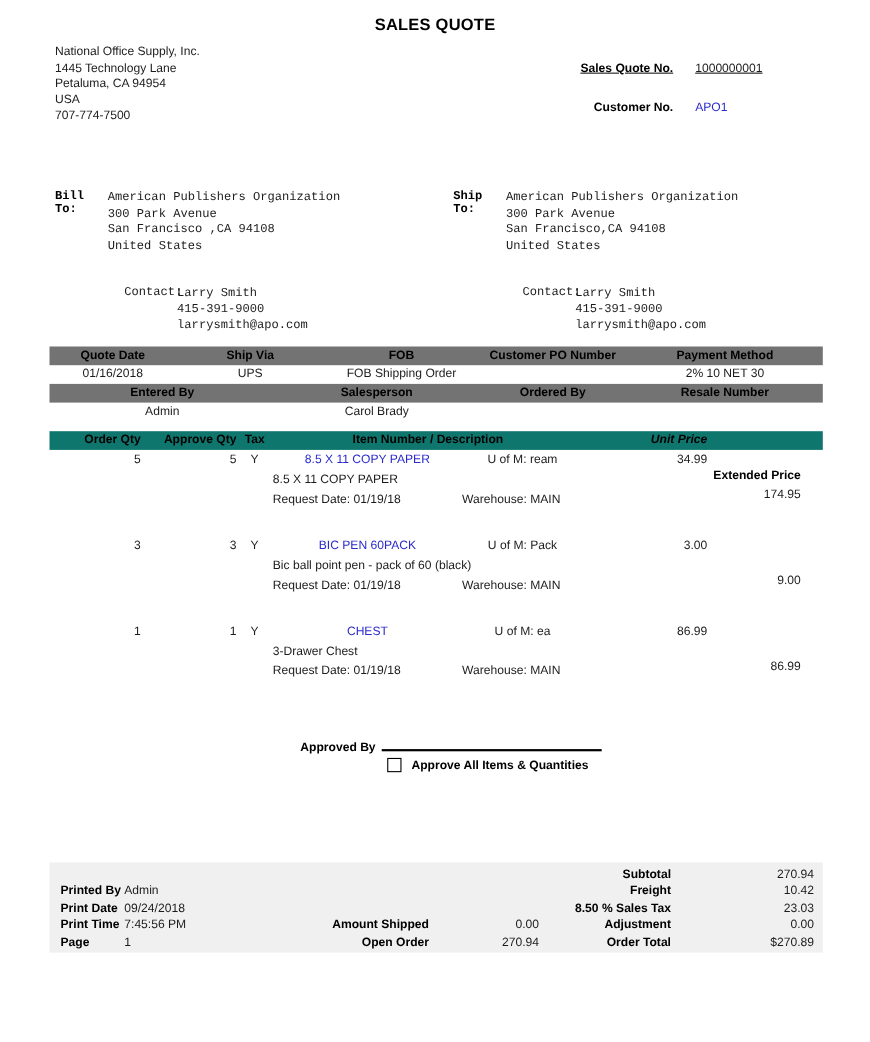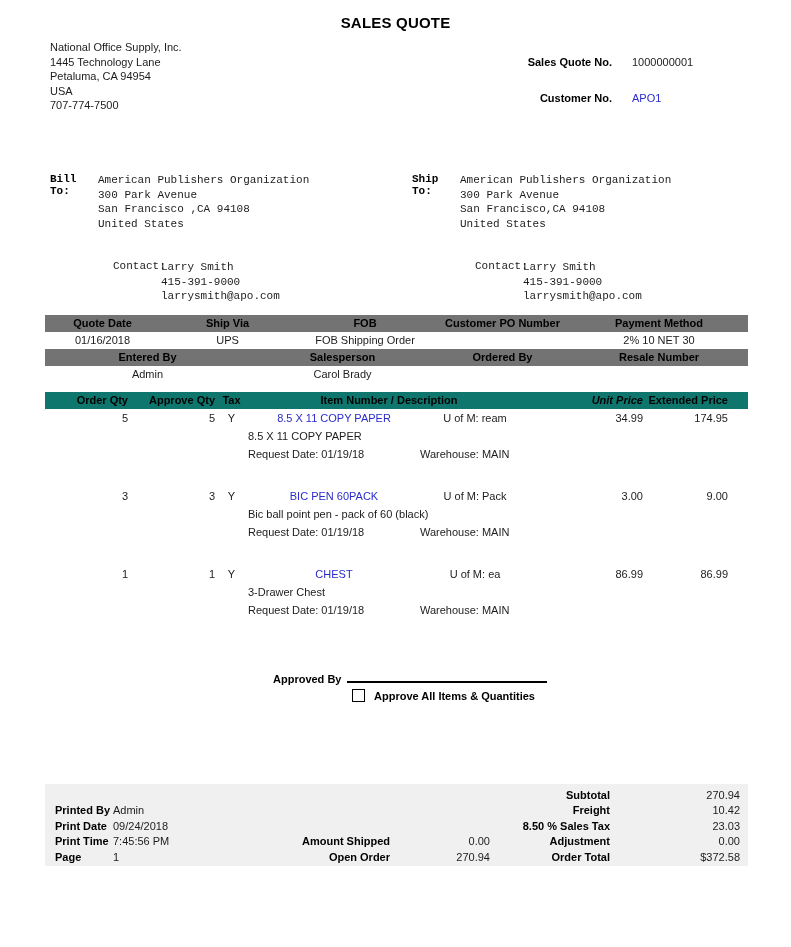--- a/index.html
+++ b/index.html
@@ -16,21 +16,21 @@
     position:absolute; top:14px; left:0; width:100%;
     text-align:center; font-size:15px; font-weight:bold; color:#000;
     letter-spacing:0.2px;
   }
 
   .company { position:absolute; top:40px; left:50px; line-height:14.5px; }
 
   .meta-row { position:absolute; left:400px; width:348px; display:flex; }
   .meta-row .m-label { width:212px; text-align:right; font-weight:bold; color:#000; }
   .meta-row .m-value { margin-left:20px; }
-  .meta-row.r1 { top:56px; }
+  .meta-row.r1 { top:56px;text-decoration:underline; }
   .meta-row.r2 { top:92px; }
 
   .addr-col { position:absolute; top:173px; width:350px;font-family:Liberation Mono, monospace; }
   .addr-col.bill { left:50px; }
   .addr-col.ship { left:412px; }
   .addr-row { display:flex; }
   .addr-label { width:48px; font-weight:bold; color:#000; flex:none; }
   .addr-lines div, .contact-lines div { line-height:14.5px; }
   .contact-row { display:flex; margin-top:29px; margin-left:63px; }
   .contact-label { width:48px; flex:none; }
@@ -43,21 +43,21 @@
 
   .items-header {
     position:absolute; top:392px; left:45px; width:703px; height:17px;
     background:#0f766e; font-weight:bold; color:#000;
   }
   .igrid { display:grid; grid-template-columns:83px 87px 33px 172px 110px 113px 105px; line-height:17px; }
   .c-qty, .c-app { text-align:right; }
   .c-tax { text-align:center; }
   .c-desc, .c-uom { text-align:center; }
   .c-unit { text-align:right; }
-  .c-ext { text-align:right; padding-right:20px; }
+  .c-ext { text-align:right; padding-right:20px;margin-top:32px; }
   .items-header .c-desc { grid-column:4 / span 2; }
 
   .items-body { position:absolute; top:409px; left:45px; width:703px; }
   .item-block { margin-bottom:24px; }
   .irow { height:18px; line-height:18px; position:relative; }
   .desc-ind { margin-left:203px; }
   .wh { position:absolute; left:375px; top:0; }
 
   .approval { position:absolute; top:670px; left:0; width:100%; }
   .approved-line { margin-left:273px; height:15px; }
@@ -280,15 +280,15 @@
     <span class="fd">0.00</span>
     <span class="fe">Adjustment</span>
     <span class="ff">0.00</span>
   </div>
   <div class="f-row">
     <span class="fa">Page</span>
     <span class="fb">1</span>
     <span class="fc">Open Order</span>
     <span class="fd">270.94</span>
     <span class="fe">Order Total</span>
-    <span class="ff">$372.58</span>
+    <span class="ff">$270.89</span>
   </div>
 </div>
 
 </body></html>

